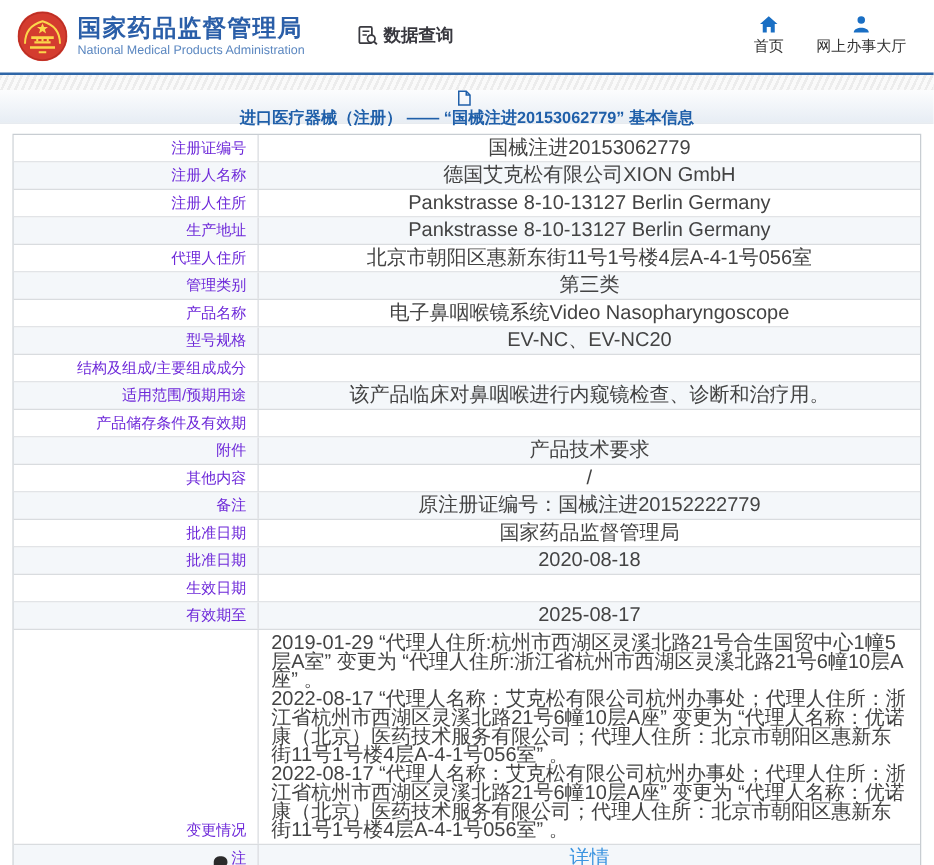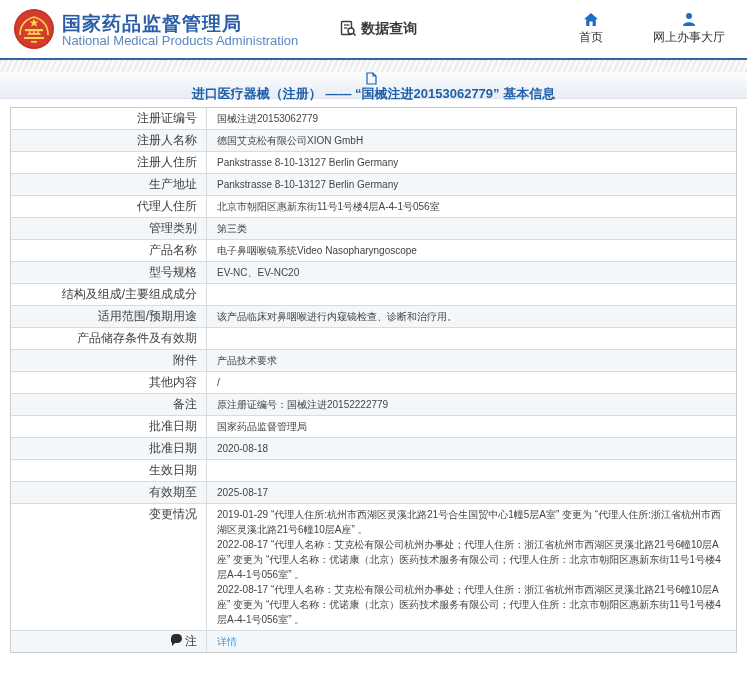--- a/index.html
+++ b/index.html
@@ -5,46 +5,46 @@
   * { box-sizing: border-box; margin: 0; padding: 0; }
   html,body { width: 747px; background: #fff; font-family: "Liberation Sans", "DejaVu Sans", sans-serif; }
   body { height: 692px; overflow: hidden; }
 
   
   .header { height: 58px; display: flex; align-items: center; padding: 0 14px; background:#fff; }
   .logo-wrap { display: flex; align-items: center; }
   .emblem { width: 40px; height: 40px; flex: 0 0 auto; }
   .org-names { margin-left: 8px; }
   .org-zh { font-size: 19px; font-weight: bold; color: #2a5ea8; letter-spacing: 1px; line-height: 22px; }
-  .org-en { font-size: 13px; color: #5b87c0; line-height: 11px; }
+  .org-en { font-size: 10px; color: #5b87c0; line-height: 11px; }
   .section-label { display: flex; margin-left: 42px; color: #38383f; font-size: 14px; font-weight: bold; }
   .section-label svg { margin-right: 4px; }
-  .top-nav { margin-left: auto; display: flex; gap: 50px; padding-right: 8px; }
+  .top-nav { margin-left: auto; display: flex; gap: 26px; padding-right: 8px; }
   .nav-item { display: flex; flex-direction: column; align-items: center; cursor: pointer; }
   .nav-item svg { margin-bottom: 2px; }
   .nav-label { font-size: 12px; color: #333; }
 
   
   .blue-line { height: 2px; background: #2f66a7; }
   .hatch { height: 12px; background: repeating-linear-gradient(115deg, #ececec 0 2px, #fafafa 2px 5px); }
   .breadcrumb-bar { height: 27px; display: flex; align-items: center; padding: 0 14px;
       background: linear-gradient(#fcfdfe, #e7edf4); border-bottom: 1px solid #dfe5ec; flex-direction: column; }
   .breadcrumb-bar svg { margin-right: 5px; flex: 0 0 auto; }
   .breadcrumb-text { font-size: 13px; color: #1f5fa9; font-weight: bold; }
 
   
   .table-wrap { margin: 8px 10px 0 10px; border: 1px solid #c8cdd2; }
   .row { display: flex; border-bottom: 1px solid #d9dcdf; background: #fff; }
   .row:last-child { border-bottom: none; }
   .row:nth-child(even) { background: #f4f7fa; }
   .cell-label { width: 196px; flex: 0 0 auto; padding: 3px 9px; border-right: 1px solid #d9dcdf;
-      display: flex; align-items: flex-start; justify-content: flex-end;
-      color: #404040; font-size: 12px; line-height: 15px; text-align: right; min-height: 20px; }
-  .cell-value { flex: 1; padding: 3px 10px; color: #434343; font-size: 10px; line-height: 15px;
-      display: flex; align-items: center; min-height: 20px; }
+      display: flex; align-items: flex-end; justify-content: flex-end;
+      color: #6d28d9; font-size: 12px; line-height: 15px; text-align: right; min-height: 20px; }
+  .cell-value { flex: 1; padding: 3px 10px; color: #434343; font-size: 16px; line-height: 15px;
+      display: flex; align-items: center; min-height: 20px; justify-content: center; }
   .cell-value .val { white-space: pre-line; word-break: break-all; }
   .cell-value a.link { color: #3d95e0; text-decoration: none; cursor: pointer; }
 
   
   .bubble { position: relative; display: inline-block; width: 11px; height: 9px;
       background: #2b2b2b; border-radius: 5px 5px 5px 2px; margin-right: 3px; flex: 0 0 auto; }
   .bubble::after { content: ""; position: absolute; left: 1px; bottom: -3px;
       border: 3px solid transparent; border-top-color: #2b2b2b; border-left-color: #2b2b2b; }
 </style>
 </head>

